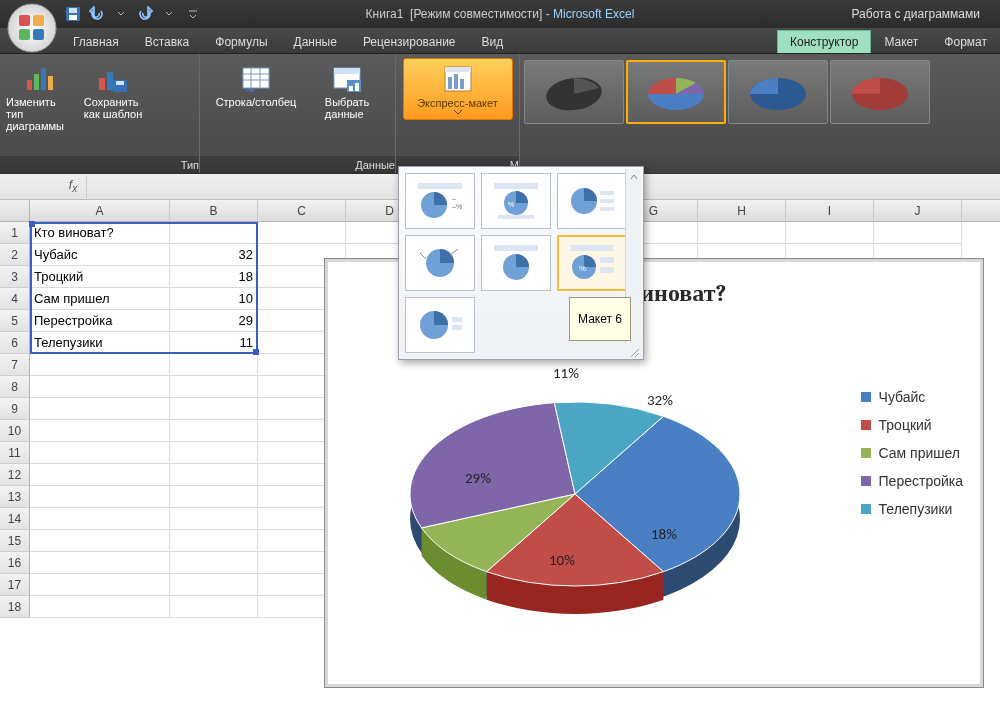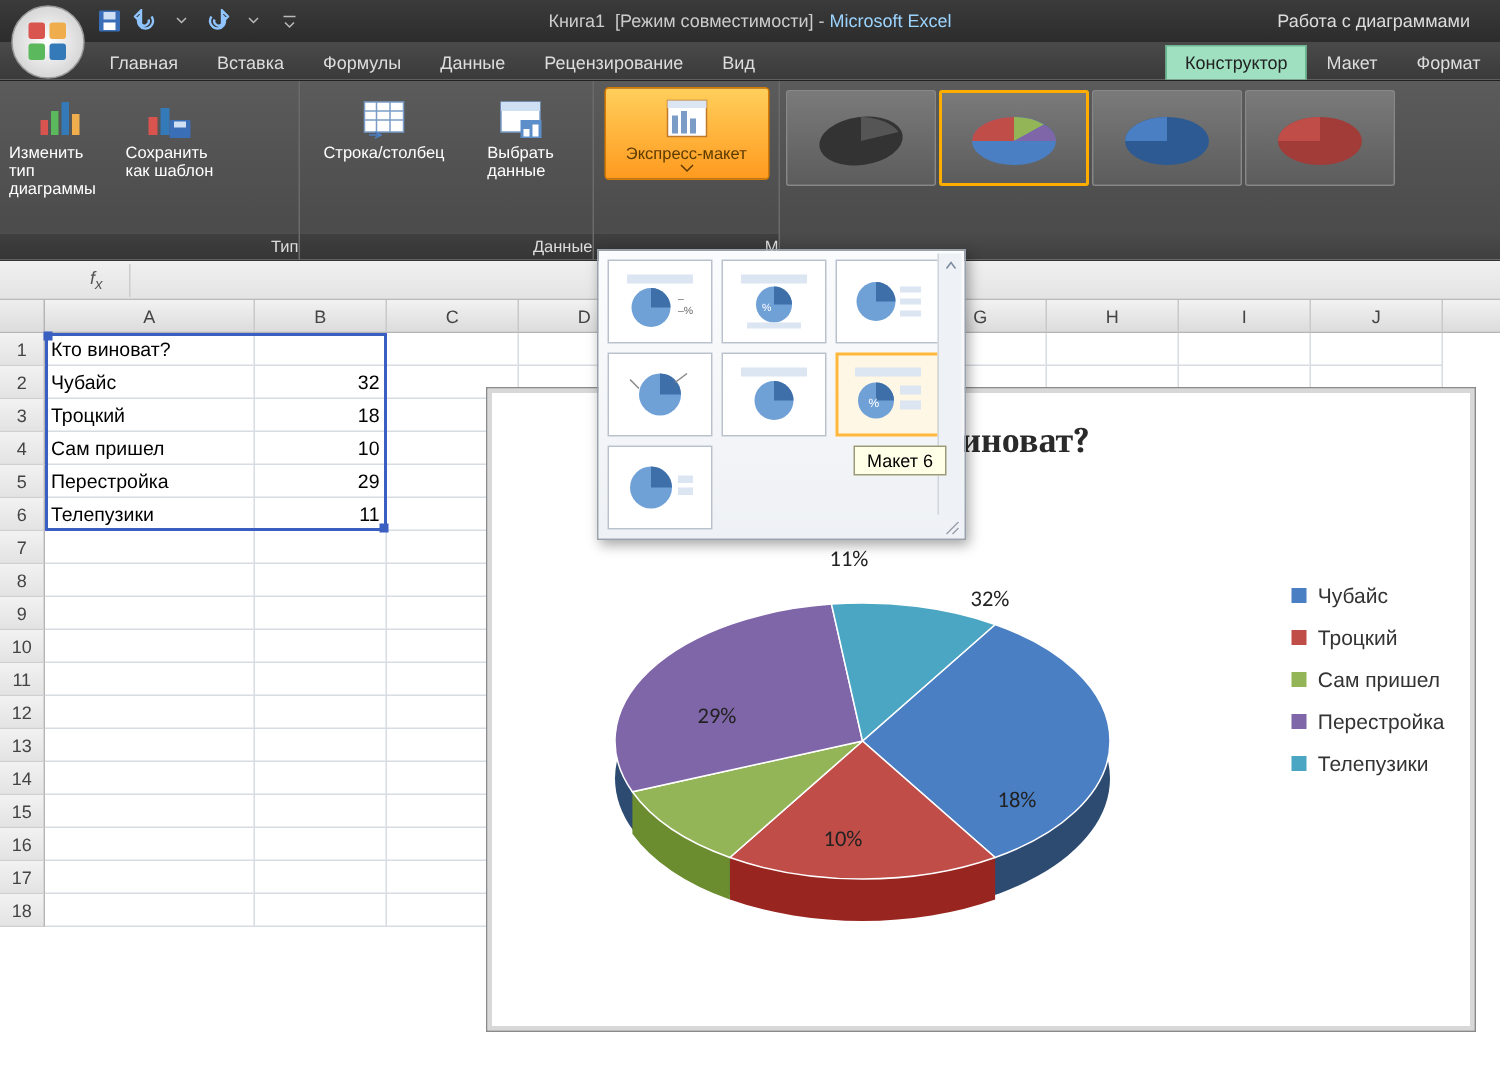--- a/index.html
+++ b/index.html
@@ -32,21 +32,21 @@
 .rbtn-express { background: linear-gradient(#ffcf5b,#ff9a1f); border: 1px solid #d97a00; border-radius: 3px; }
 .rbtn-express .rbtn-label { color: #5c3a00; }
 .style-gallery { flex: 1; display: flex; gap: 2px; padding: 6px 4px 0; overflow: hidden; }
 .style-item { width: 100px; height: 64px; background: linear-gradient(#7a7a7a,#5c5c5c); border: 1px solid #888; border-radius: 2px; display: flex; align-items: center; justify-content: center; cursor: pointer; }
 .style-item.selected { border: 2px solid #ffae00; }
 
 
 .fbar { height: 26px; background: linear-gradient(#f0f0f0,#e4e4e4); display: flex; align-items: center; border-bottom: 1px solid #bbb; }
 .namebox { width: 160px; height: 22px; margin-left: 18px; border: 1px solid #aaa; background: #fff; display: flex; align-items: center; padding: 0 6px; font-size: 13px; }
 .namebox-dd { width: 18px; display: flex; justify-content: center; }
-.fbar-fx { width: 26px; font-style: italic; font-size: 12px; color: #555; margin-left: 60px; }
+.fbar-fx { width: 26px; text-align: center; font-style: italic; font-size: 12px; color: #555; margin-left: 60px; }
 .fbar-input { flex: 1; height: 22px; border-left: 1px solid #ccc; }
 
 
 .grid-area { position: relative; height: calc(717px - 28px - 26px - 120px - 26px); overflow: hidden; background: #fff; }
 .colheads { display: flex; height: 22px; background: linear-gradient(#f2f2f2,#dcdcdc); border-bottom: 1px solid #b5b5b5; }
 .corner { width: 30px; border-right: 1px solid #b5b5b5; background: linear-gradient(#eee,#ddd); }
 .colhead { border-right: 1px solid #c9c9c9; text-align: center; font-size: 12px; color: #444; line-height: 22px; }
 .rows { }
 .row { display: flex; height: 22px; }
 .rowhead { width: 30px; background: linear-gradient(#f2f2f2,#e3e3e3); border-right: 1px solid #b5b5b5; border-bottom: 1px solid #cfcfcf; text-align: center; font-size: 12px; color: #444; line-height: 22px; }
@@ -66,21 +66,21 @@
 .pie-label { position: absolute; font-family: "Calibri", sans-serif; font-size: 15px; color: #222; font-weight: 400; }
 .legend { position: absolute; right: 20px; top: 130px; font-family: "Calibri", sans-serif; font-size: 14px; color: #333; }
 .legend-item { display: flex; align-items: center; margin-bottom: 12px; }
 .legend-sw { width: 10px; height: 10px; margin-right: 8px; }
 
 
 .layout-popup { position: absolute; left: 398px; top: 166px; width: 246px; background: linear-gradient(#fbfcfd,#eef1f5); border: 1px solid #9aa3ad; box-shadow: 2px 3px 8px rgba(0,0,0,0.35); z-index: 30; padding: 6px; }
 .layout-grid { display: grid; grid-template-columns: repeat(3, 70px); gap: 6px; }
 .layout-item { width: 70px; height: 56px; background: #fff; border: 1px solid #b8c1cc; display: flex; align-items: center; justify-content: center; cursor: pointer; }
 .layout-item.hover { border: 2px solid #ffb83d; background: #fff7e6; }
-.layout-tooltip { position: absolute; right: 12px; top: 130px; background: #ffffe8; border: 1px solid #9a9a7a; padding: 2px 8px; font-size: 12px; }
+.layout-tooltip { position: absolute; right: 12px; top: 130px; background: #ffffe8; border: 1px solid #9a9a7a; padding: 14px 8px; font-size: 12px; }
 .layout-scroll { position: absolute; right: 2px; top: 2px; bottom: 16px; width: 16px; background: #eef1f5; border-left: 1px solid #d0d6de; }
 .layout-scroll-btn { height: 16px; display: flex; align-items: center; justify-content: center; }
 .layout-resize { position: absolute; right: 2px; bottom: 2px; width: 12px; height: 12px; }
 
 
 .cA { width: 140px; } .cB { width: 88px; } .cC { width: 88px; }
 .cD,.cE,.cF,.cG,.cH,.cI,.cJ { width: 88px; }
 </style>
 </head>
 <body>
@@ -536,21 +536,21 @@
             <path d="M 278.4114211715344 242.67816914618538 A 165 92 0 0 1 101.58857882846551 242.67816914618538 L 101.58857882846551 270.6781691461854 A 165 92 0 0 0 278.4114211715344 270.6781691461854 Z" fill="#992520"></path>
             <path d="M 101.58857882846551 242.67816914618538 A 165 92 0 0 1 36.5868798284385 198.86745884699036 L 36.5868798284385 226.86745884699036 A 165 92 0 0 0 101.58857882846551 270.6781691461854 Z" fill="#6b8d30"></path>
             <path d="M 190 165 L 278.4114211715344 87.32183085381462 A 165 92 0 0 1 278.4114211715344 242.67816914618538 Z" fill="#4a7fc4" stroke="#fff" stroke-width="1"></path>
             <path d="M 190 165 L 278.4114211715344 242.67816914618538 A 165 92 0 0 1 101.58857882846551 242.67816914618538 Z" fill="#c14d48" stroke="#fff" stroke-width="1"></path>
             <path d="M 190 165 L 101.58857882846551 242.67816914618538 A 165 92 0 0 1 36.5868798284385 198.86745884699036 Z" fill="#93b558" stroke="#fff" stroke-width="1"></path>
             <path d="M 190 165 L 36.5868798284385 198.86745884699036 A 165 92 0 0 1 169.32001646188988 73.72544747906804 Z" fill="#7f66a8" stroke="#fff" stroke-width="1"></path>
             <path d="M 190 165 L 169.32001646188988 73.72544747906804 A 165 92 0 0 1 278.41142117153447 87.32183085381462 Z" fill="#4aa6c2" stroke="#fff" stroke-width="1"></path>
           </g>
       </svg>
       <div class="pie-label" style="left:262px; top:62px">32%</div>
-      <div class="pie-label" style="left:280px; top:196px">18%</div>
+      <div class="pie-label" style="left:266px; top:196px">18%</div>
       <div class="pie-label" style="left:164px; top:222px">10%</div>
       <div class="pie-label" style="left:80px;  top:140px">29%</div>
       <div class="pie-label" style="left:168px; top:35px">11%</div>
     </div>
     <div class="legend">
       <div class="legend-item">
           <span class="legend-sw" style="background: rgb(74, 127, 196);"></span>
           <span>Чубайс</span>
         </div>
       <div class="legend-item">

